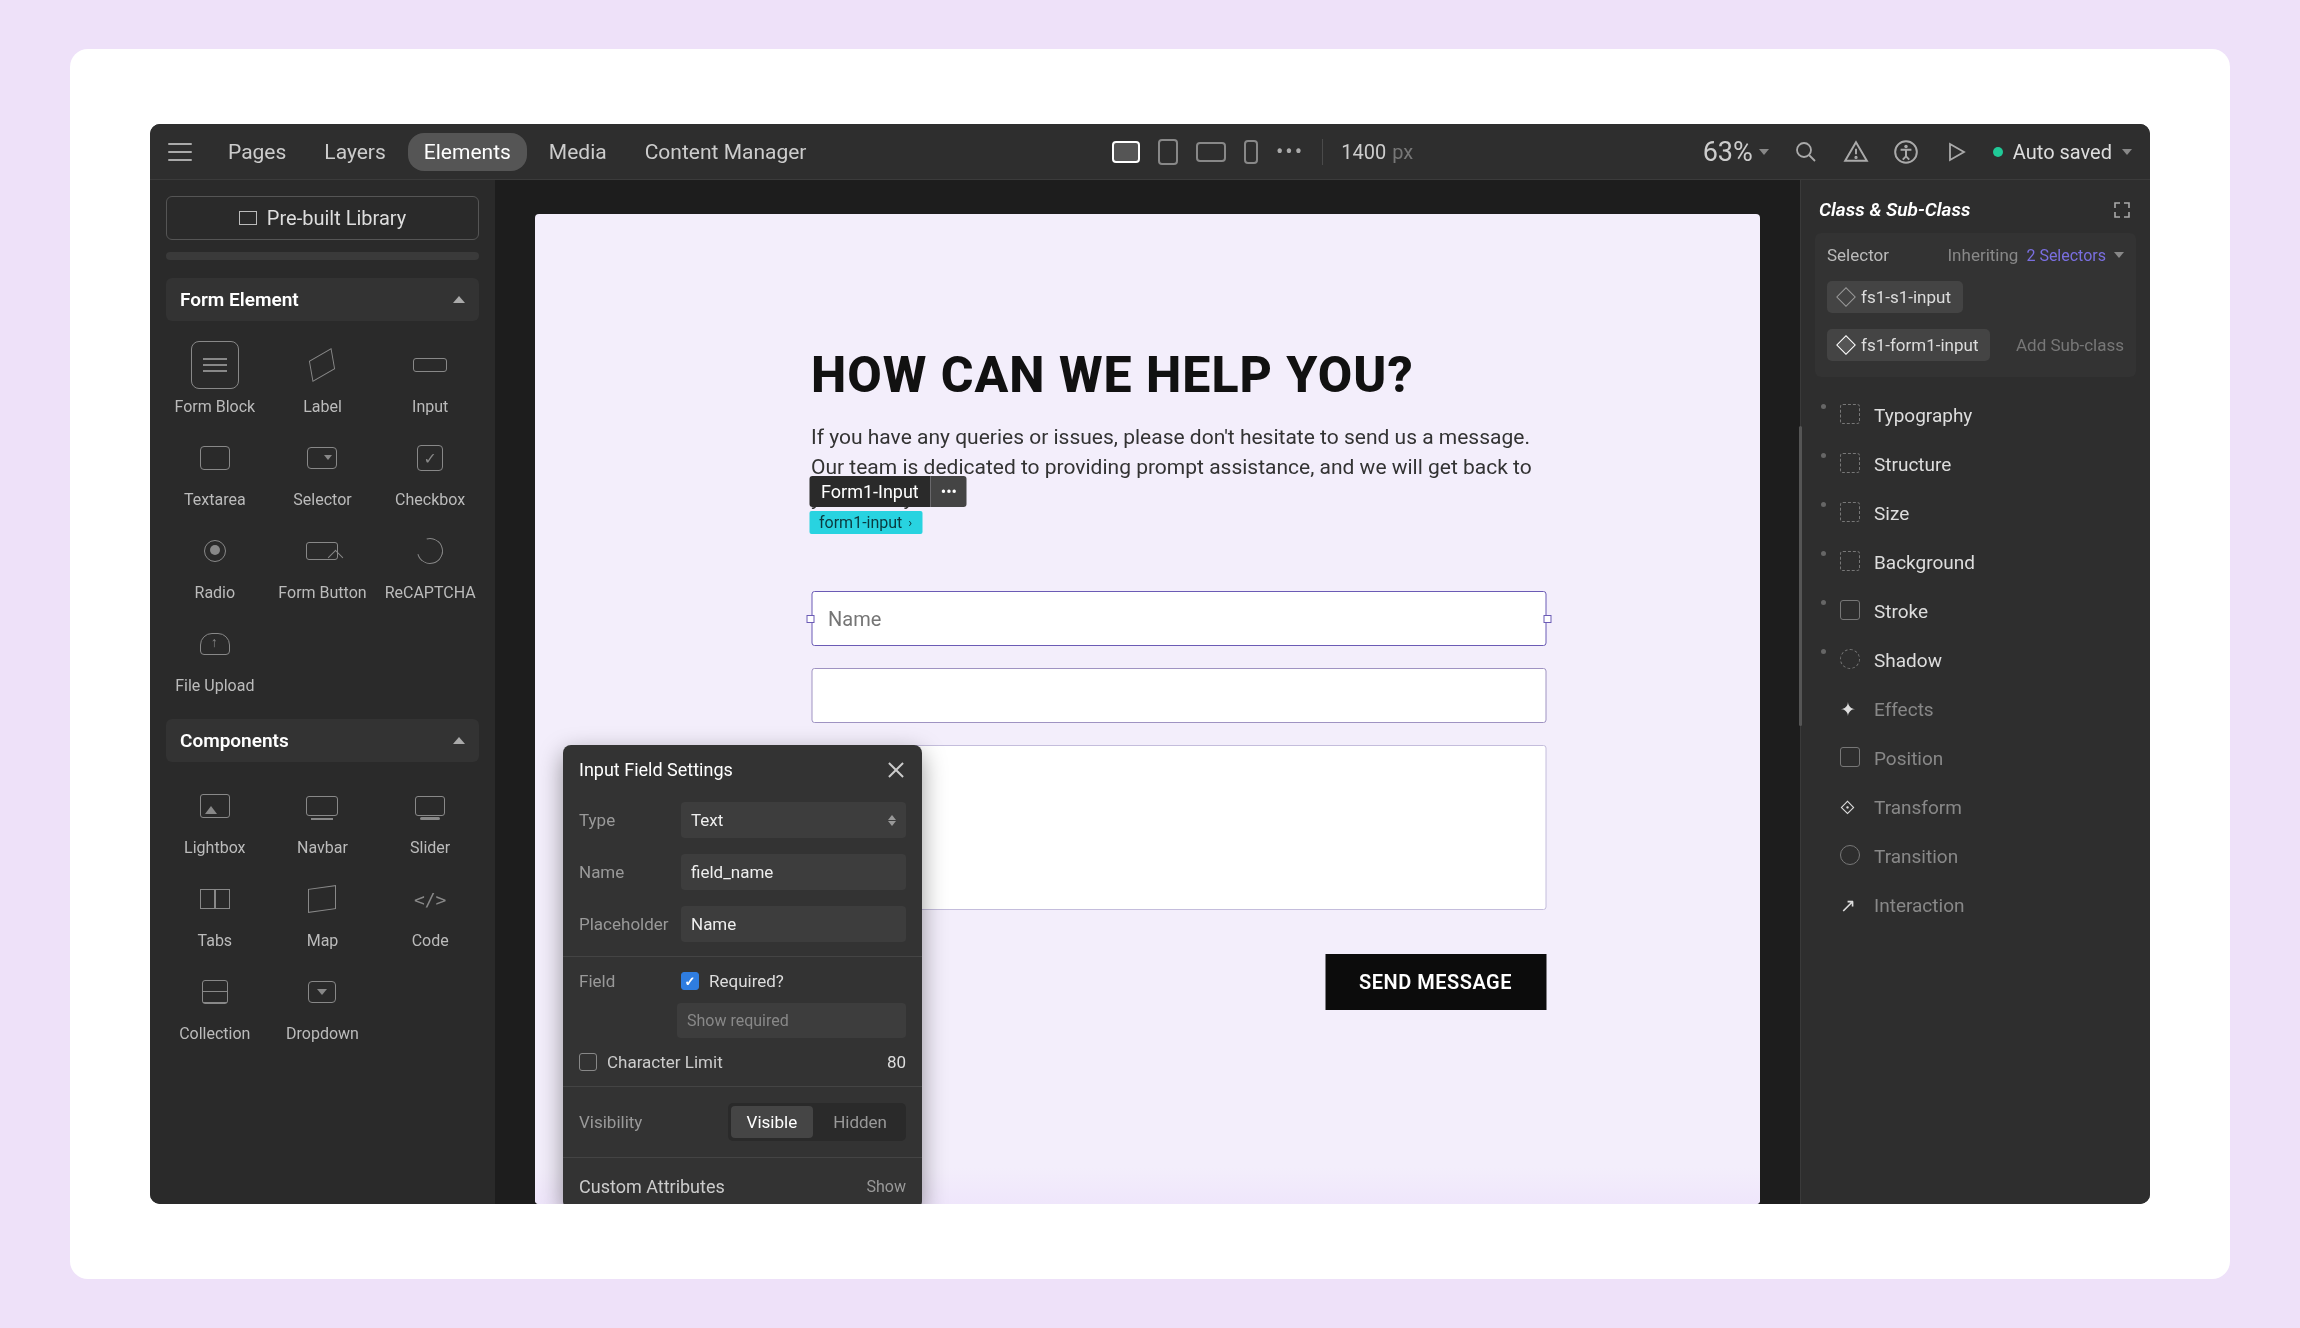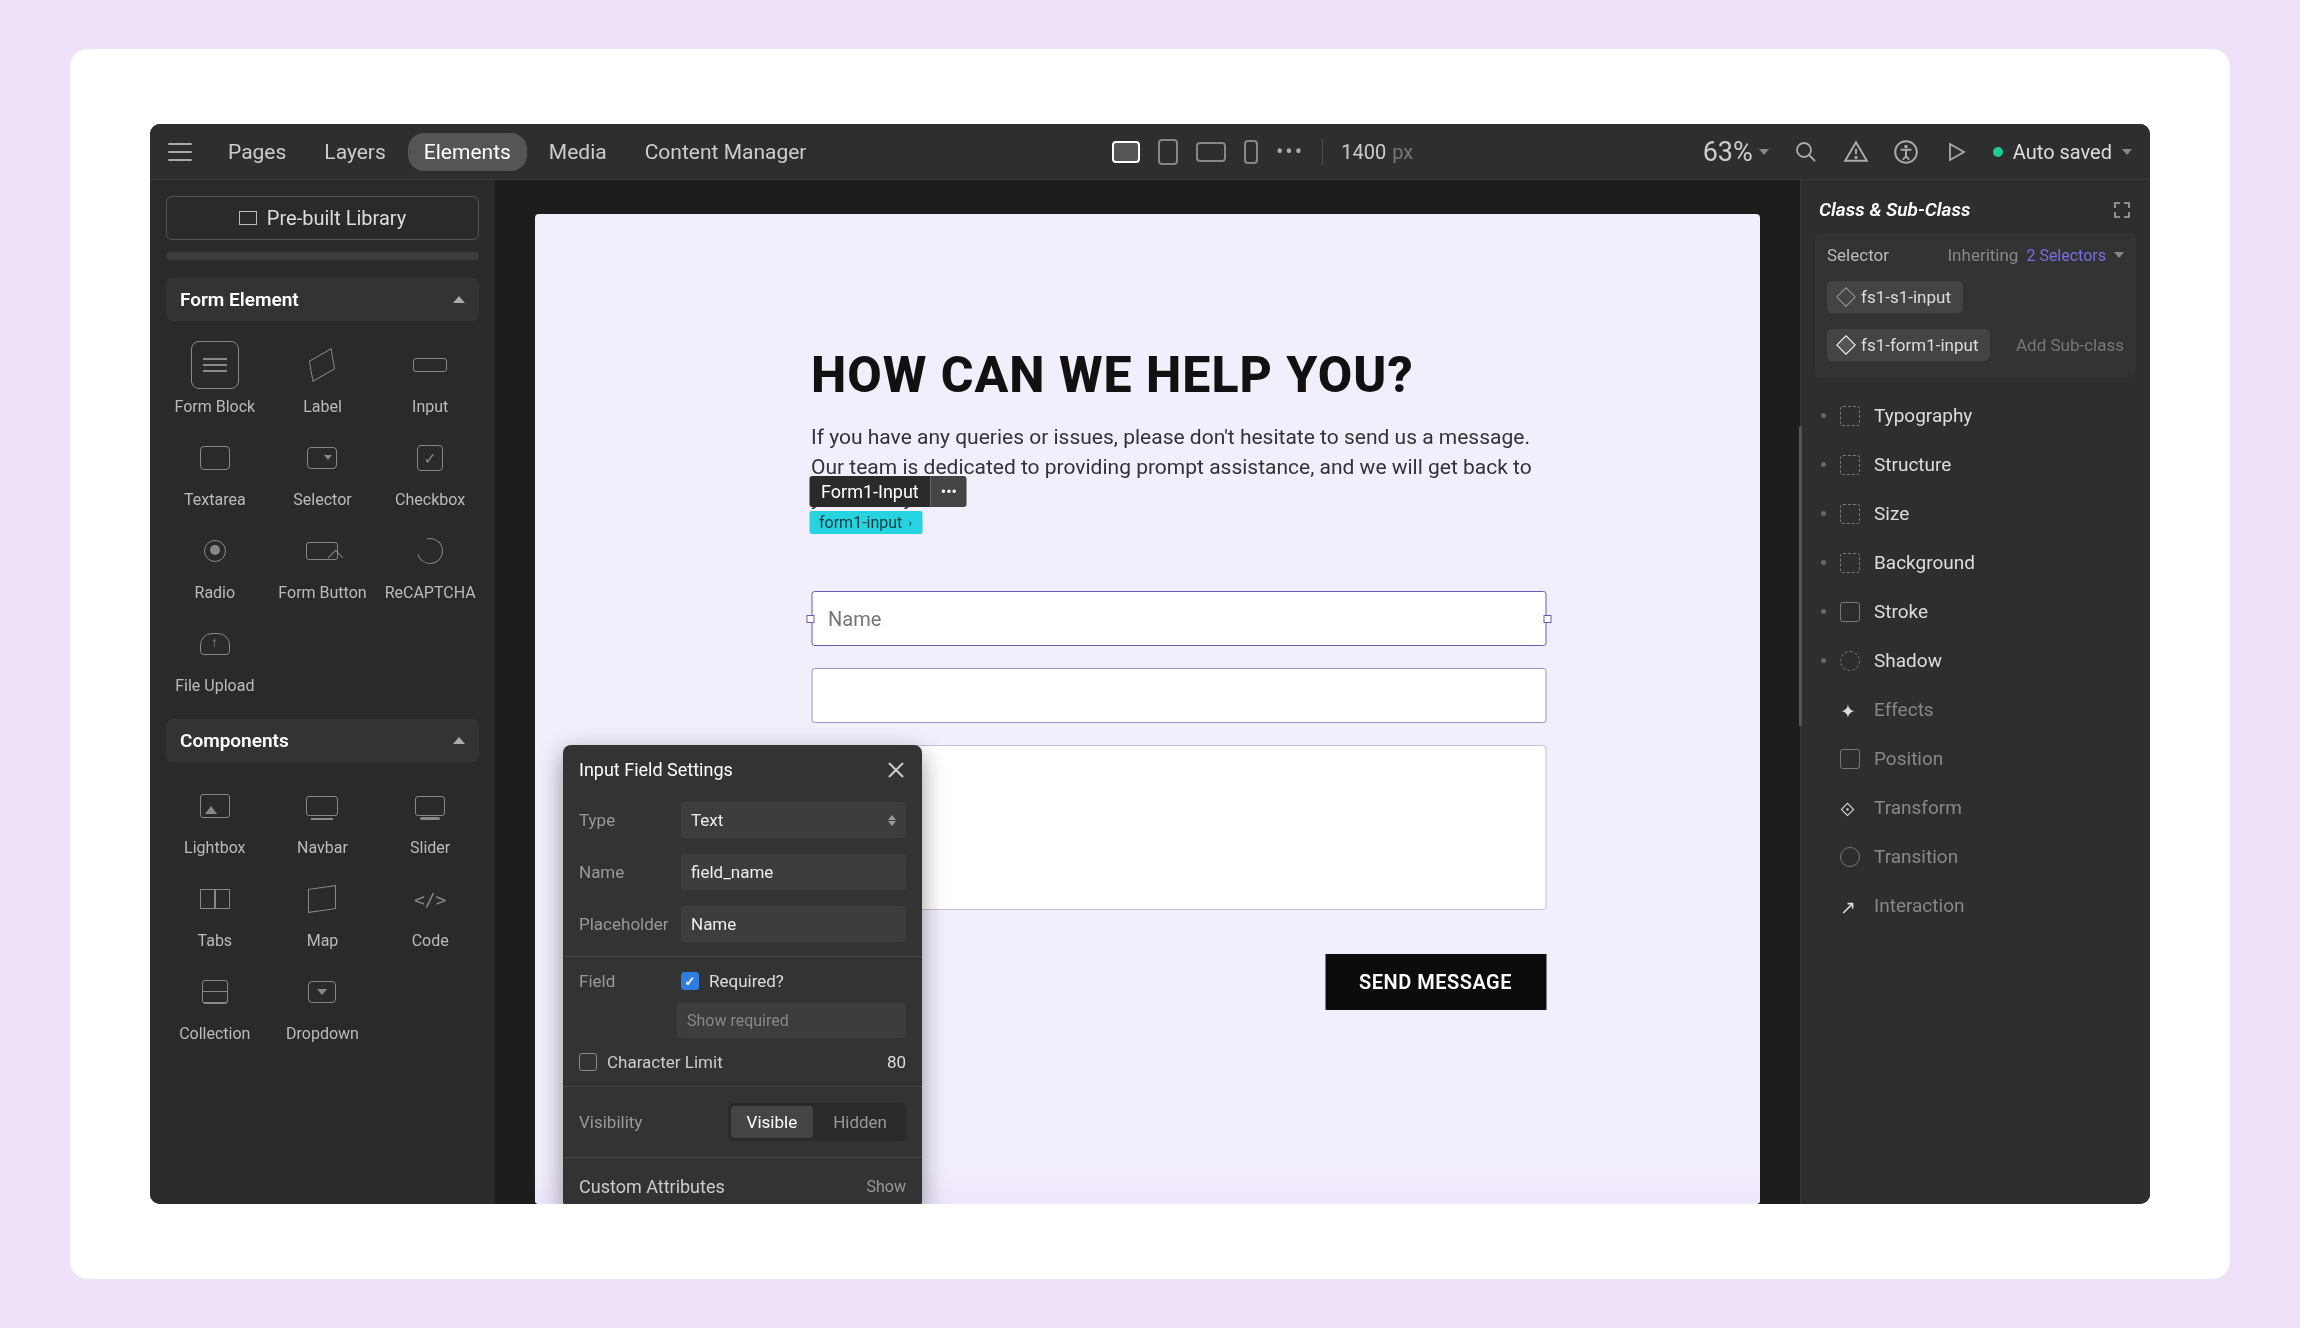--- a/index.html
+++ b/index.html
@@ -103,21 +103,21 @@
   .selector-box { background:#333; border-radius:6px; padding:12px;}
   .selector-row { display:flex; justify-content:space-between; color:#bbb; font-size:17px; margin-bottom:12px;}
   .inh { color:#888;}
   .inh-count { color:#7a6fe0; font-size:16px;}
   .class-chip { display:inline-flex; align-items:center; gap:8px; background:#444; border-radius:5px; padding:6px 12px; color:#ddd; font-size:17px; margin:4px 0;}
   .chip-ico { width:14px; height:14px; transform:rotate(45deg); border:1.5px solid #999;}
   .chip-ico.active { border-color:#fff; background:#555;}
   .class-row2 { display:flex; gap:10px; align-items:center; margin-top:8px;justify-content:space-between;}
   .add-sub { color:#777; font-size:17px;}
   .style-list { margin-top:14px;}
-  .style-item { display:flex; align-items:center; gap:14px; padding:13px 6px; color:#ddd; font-size:19px; cursor:pointer;}
+  .style-item { display:flex; align-items:flex-start; gap:14px; padding:13px 6px; color:#ddd; font-size:19px; cursor:pointer;}
   .bullet-dot { width:5px; height:5px; border-radius:50%; background:#666;}
   .bullet-dot.hidden { visibility:hidden;}
   .style-ico { width:20px; height:20px; border:1.5px dashed #777; border-radius:3px;}
   .style-ico.solid { border-style:solid;}
   .style-ico.circle { border-radius:50%;}
   .gray-label { color:#888;}
   .scrollbar-hint { position:absolute; right:348px; top:246px; width:3px; height:300px; background:#555; border-radius:2px;}
 
   
   .lines3 { width:24px; display:flex; flex-direction:column; gap:4px;} .lines3 span{height:2px;background:#888;}

